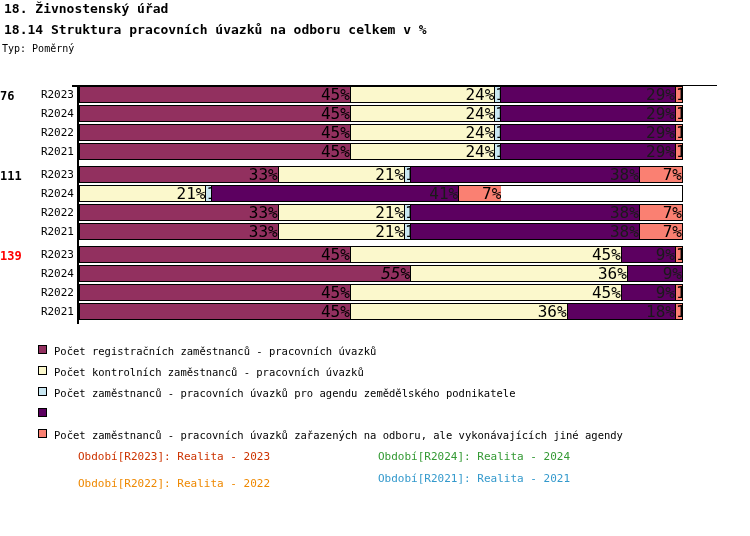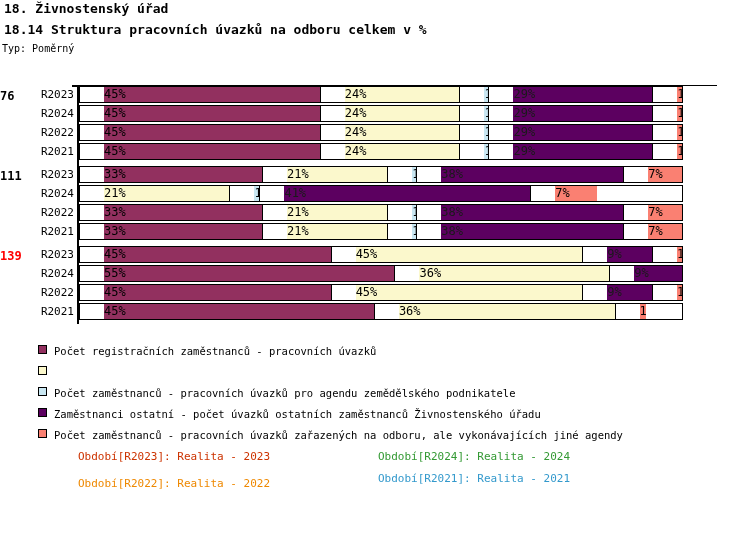--- a/index.html
+++ b/index.html
@@ -54,27 +54,26 @@
     position:absolute;left:79px;top:1px;height:17px;
     box-sizing:border-box;
     border:1px solid #000;
     display:flex;
     background:#fff;
   }
   .seg{
     height:100%;
     box-sizing:border-box;
     border-right:1px solid #000;
-    font-size:12px;
+    font-size:16px;
     line-height:15px;
-    text-align:left;
+    text-align:right;
     overflow:hidden;
     white-space:nowrap;
     color:#000;
-    margin-left:24px;
   }
   .seg:last-child{border-right:none;}
 
   
   #legend{position:absolute;left:0;top:340px;width:750px;}
   .leg-row{position:absolute;left:38px;height:20px;white-space:nowrap;}
   .leg-sw{
     display:inline-block;width:9px;height:9px;
     border:1px solid #000;box-sizing:border-box;
     vertical-align:middle;margin-right:7px;position:relative;top:-1px;
@@ -187,51 +186,52 @@
         <div class="bar" style="width: 604px;">
           <div class="seg" title="Počet registračních zaměstnanců - pracovních úvazků 45%" style="width: 270.9px; background: rgb(146, 48, 95); color: rgb(0, 0, 0);">45%</div>
           <div class="seg" title="Počet kontrolních zaměstnanců - pracovních úvazků 45%" style="width: 270.9px; background: rgb(251, 248, 204); color: rgb(0, 0, 0);">45%</div>
           <div class="seg" title="Zaměstnanci ostatní - počet úvazků ostatních zaměstnanců Živnostenského úřadu 9%" style="width: 54.18px; background: rgb(92, 0, 96); color: rgb(26, 26, 26);">9%</div>
           <div class="seg" title="Počet zaměstnanců - pracovních úvazků zařazených na odboru, ale vykonávajících jiné agendy 1%" style="width: 6.02px; background: rgb(250, 128, 114); color: rgb(0, 0, 0);">1%</div>
         </div>
       </div>
       <div class="row" style="top: 19px;">
         <div class="row-label">R2024</div>
         <div class="bar" style="width: 604px;">
-          <div class="seg" title="Počet registračních zaměstnanců - pracovních úvazků 55%" style="width: 331.1px; background: rgb(146, 48, 95); color: rgb(0, 0, 0);">55%</div>
+          <div class="seg" title="Počet registračních zaměstnanců - pracovních úvazků 55%" style="width: 331.1px; background: rgb(146, 48, 95); color: rgb(0, 0, 0); font-style: italic;">55%</div>
           <div class="seg" title="Počet kontrolních zaměstnanců - pracovních úvazků 36%" style="width: 216.72px; background: rgb(251, 248, 204); color: rgb(0, 0, 0);">36%</div>
           <div class="seg" title="Zaměstnanci ostatní - počet úvazků ostatních zaměstnanců Živnostenského úřadu 9%" style="width: 54.18px; background: rgb(92, 0, 96); color: rgb(26, 26, 26);">9%</div>
         </div>
       </div>
       <div class="row" style="top: 38px;">
         <div class="row-label">R2022</div>
         <div class="bar" style="width: 604px;">
           <div class="seg" title="Počet registračních zaměstnanců - pracovních úvazků 45%" style="width: 270.9px; background: rgb(146, 48, 95); color: rgb(0, 0, 0);">45%</div>
           <div class="seg" title="Počet kontrolních zaměstnanců - pracovních úvazků 45%" style="width: 270.9px; background: rgb(251, 248, 204); color: rgb(0, 0, 0);">45%</div>
           <div class="seg" title="Zaměstnanci ostatní - počet úvazků ostatních zaměstnanců Živnostenského úřadu 9%" style="width: 54.18px; background: rgb(92, 0, 96); color: rgb(26, 26, 26);">9%</div>
           <div class="seg" title="Počet zaměstnanců - pracovních úvazků zařazených na odboru, ale vykonávajících jiné agendy 1%" style="width: 6.02px; background: rgb(250, 128, 114); color: rgb(0, 0, 0);">1%</div>
         </div>
       </div>
       <div class="row" style="top: 57px;">
         <div class="row-label">R2021</div>
         <div class="bar" style="width: 604px;">
           <div class="seg" title="Počet registračních zaměstnanců - pracovních úvazků 45%" style="width: 270.9px; background: rgb(146, 48, 95); color: rgb(0, 0, 0);">45%</div>
           <div class="seg" title="Počet kontrolních zaměstnanců - pracovních úvazků 36%" style="width: 216.72px; background: rgb(251, 248, 204); color: rgb(0, 0, 0);">36%</div>
+          <div class="seg" title="Zaměstnanci ostatní - počet úvazků ostatních zaměstnanců Živnostenského úřadu 18%" style="width: 108.36px; background: rgb(92, 0, 96); color: rgb(26, 26, 26);">18%</div>
           <div class="seg" title="Počet zaměstnanců - pracovních úvazků zařazených na odboru, ale vykonávajících jiné agendy 1%" style="width: 6.02px; background: rgb(250, 128, 114); color: rgb(0, 0, 0);">1%</div>
         </div>
       </div>
     </div>
     <div class="axis-top-line" style="width: 640px;"></div>
   </div>
 
 <div id="legend">
     <div class="leg-row" style="top: 0px;"><span class="leg-sw" style="background: rgb(146, 48, 95);"></span><span class="leg-txt">Počet registračních zaměstnanců - pracovních úvazků</span></div>
-    <div class="leg-row" style="top: 21px;"><span class="leg-sw" style="background: rgb(251, 248, 204);"></span></div>
+    <div class="leg-row" style="top: 21px;"><span class="leg-sw" style="background: rgb(251, 248, 204);"></span><span class="leg-txt">Počet kontrolních zaměstnanců - pracovních úvazků</span></div>
     <div class="leg-row" style="top: 42px;"><span class="leg-sw" style="background: rgb(201, 231, 242);"></span><span class="leg-txt">Počet zaměstnanců - pracovních úvazků pro agendu zemědělského podnikatele</span></div>
-    <div class="leg-row" style="top: 63px;"><span class="leg-sw" style="background: rgb(92, 0, 96);"></span><span class="leg-txt">Zaměstnanci ostatní - počet úvazků ostatních zaměstnanců Živnostenského úřadu</span></div>
+    <div class="leg-row" style="top: 63px;"><span class="leg-sw" style="background: rgb(92, 0, 96);"></span></div>
     <div class="leg-row" style="top: 84px;"><span class="leg-sw" style="background: rgb(250, 128, 114);"></span><span class="leg-txt">Počet zaměstnanců - pracovních úvazků zařazených na odboru, ale vykonávajících jiné agendy</span></div>
   </div>
 
 <div id="periods">
     <div class="per" style="left: 78px; top: 0px; color: rgb(204, 51, 0);">Období[R2023]: Realita - 2023</div>
     <div class="per" style="left: 378px; top: 0px; color: rgb(51, 153, 51);">Období[R2024]: Realita - 2024</div>
     <div class="per" style="left: 78px; top: 27px; color: rgb(238, 136, 0);">Období[R2022]: Realita - 2022</div>
     <div class="per" style="left: 378px; top: 22px; color: rgb(51, 153, 204);">Období[R2021]: Realita - 2021</div>
   </div>
 

